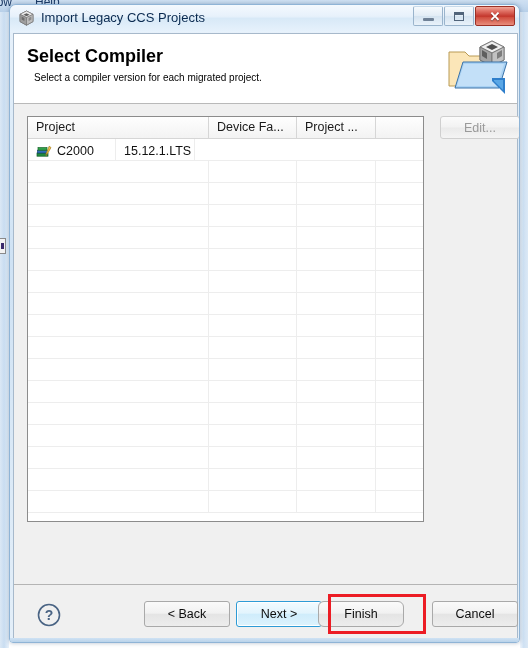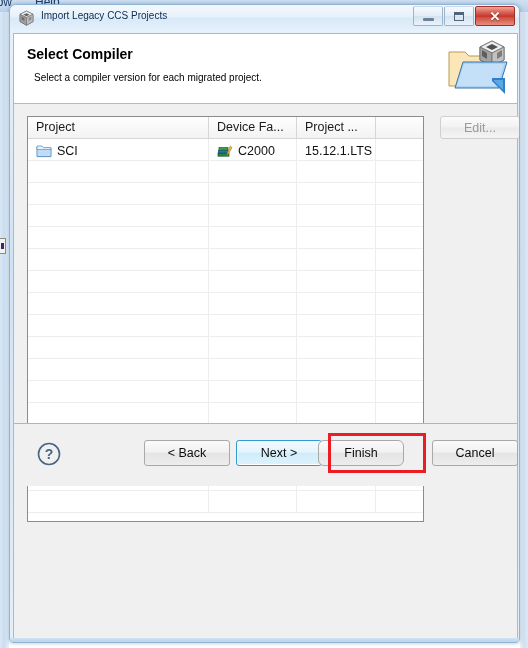--- a/index.html
+++ b/index.html
@@ -88,21 +88,21 @@
     border-radius: 6px 6px 0 0;
   }
   #title-icon {
     position: absolute;
     left: 8px; top: 5px;
     width: 17px; height: 17px;
   }
   #title-text {
     position: absolute;
     left: 31px; top: 5px;
-    font-size: 10px;
+    font-size: 13px;
     color: #0a2a50;
     white-space: nowrap;
   }
   .wbtn {
     position: absolute;
     top: 1px;
     height: 20px;
     border: 1px solid #9ab4cc;
     border-top-color: #c7d9e9;
     border-radius: 2px;
@@ -152,40 +152,40 @@
   
   #banner {
     position: relative;
     height: 70px;
     background: #ffffff;
     border-bottom: 1px solid #b9b9b9;
   }
   #banner-title {
     position: absolute;
     left: 13px; top: 12px;
-    font-size: 14px;
+    font-size: 18px;
     font-weight: bold;
     color: #000;
   }
   #banner-desc {
     position: absolute;
     left: 20px; top: 38px;
     font-size: 10px;
     color: #000;
   }
   #banner-icon {
     position: absolute;
     right: 8px; top: 4px;
     width: 64px; height: 62px;
   }
 
   
   #content {
     position: relative;
-    height: 382px;
+    height: 543px;
     background: #f0f0f0;
   }
 
   
   #table-wrap {
     position: absolute;
     left: 13px; top: 12px;
     width: 397px; height: 406px;
     background: #fff;
     border: 1px solid #8c8c8c;
@@ -379,30 +379,20 @@
         <div id="table-wrap">
 
           <div id="thead">
             <div class="th col1">Project</div>
             <div class="th col2">Device Fa...</div>
             <div class="th col3">Project ...</div>
             <div class="th col4"></div>
           </div>
 
           <div class="trow">
-            <div class="td col1">
-              <span class="cellicon">
-                <svg width="16" height="14" viewBox="0 0 16 14">
-                  <path d="M1 3 L6 3 L7.4 4.6 L15 4.6 L15 12.6 L1 12.6 Z" fill="#d2e7fb" stroke="#5b8fbf" stroke-width="1"></path>
-                  <path d="M1 2 L6 2 L7.4 3.6 L15 3.6 L15 5.6 L1 5.6 Z" fill="#e8f3fd" stroke="#5b8fbf" stroke-width="0.8"></path>
-                  <rect x="1.8" y="6.4" width="12.4" height="5.4" fill="#bcdcf8"></rect>
-                </svg>
-              </span>
-              <span>SCI</span>
-            </div>
             <div class="td col2">
               <span class="cellicon">
                 <svg width="16" height="14" viewBox="0 0 16 14">
                   <rect x="1" y="9" width="11" height="3.2" fill="#1f8a3c" stroke="#0f5a25" stroke-width="0.7"></rect>
                   <rect x="1.5" y="6.2" width="10" height="2.8" fill="#2f6fb5" stroke="#1b4478" stroke-width="0.7"></rect>
                   <rect x="2" y="3.6" width="9" height="2.6" fill="#31a04a" stroke="#17662a" stroke-width="0.7"></rect>
                   <path d="M13.2 2.2 L15 3.6 L11 10.4 L10.2 11.8 L10 10.2 Z" fill="#f2c24a" stroke="#a8801f" stroke-width="0.7"></path>
                   <path d="M10 10.2 L10.2 11.8 L11 10.4 Z" fill="#4a4a4a"></path>
                 </svg>
               </span>

